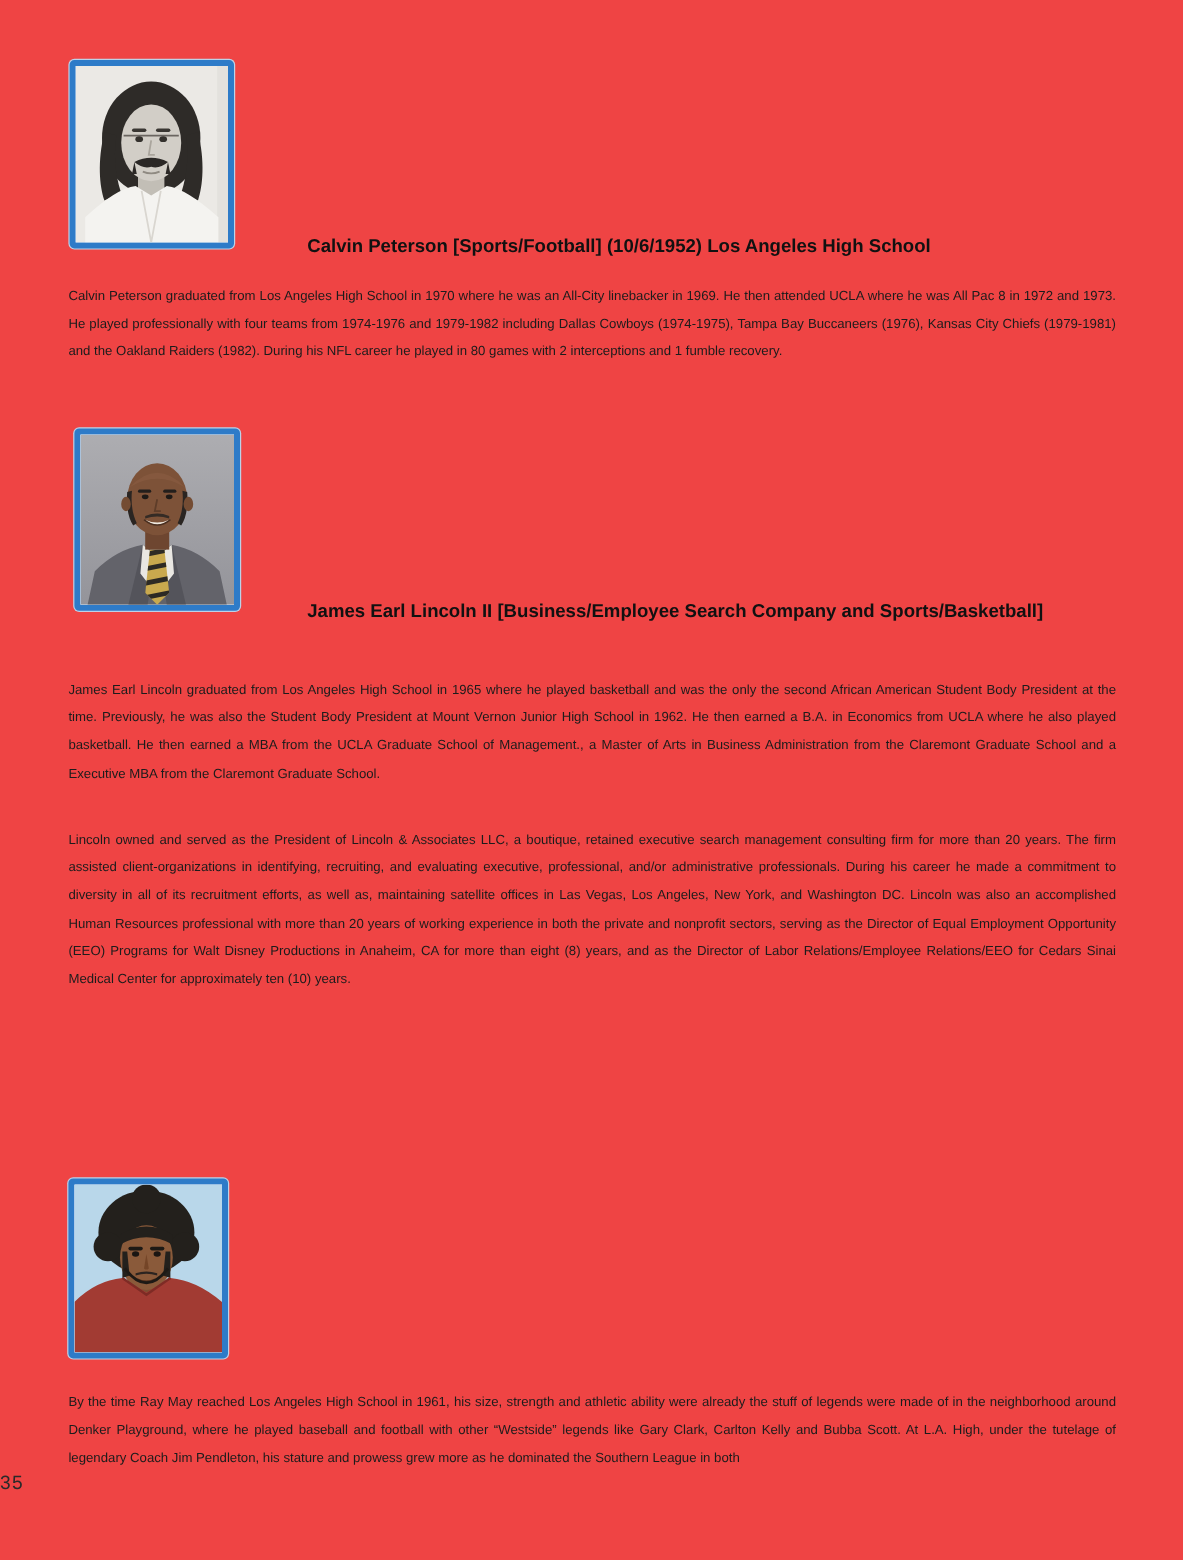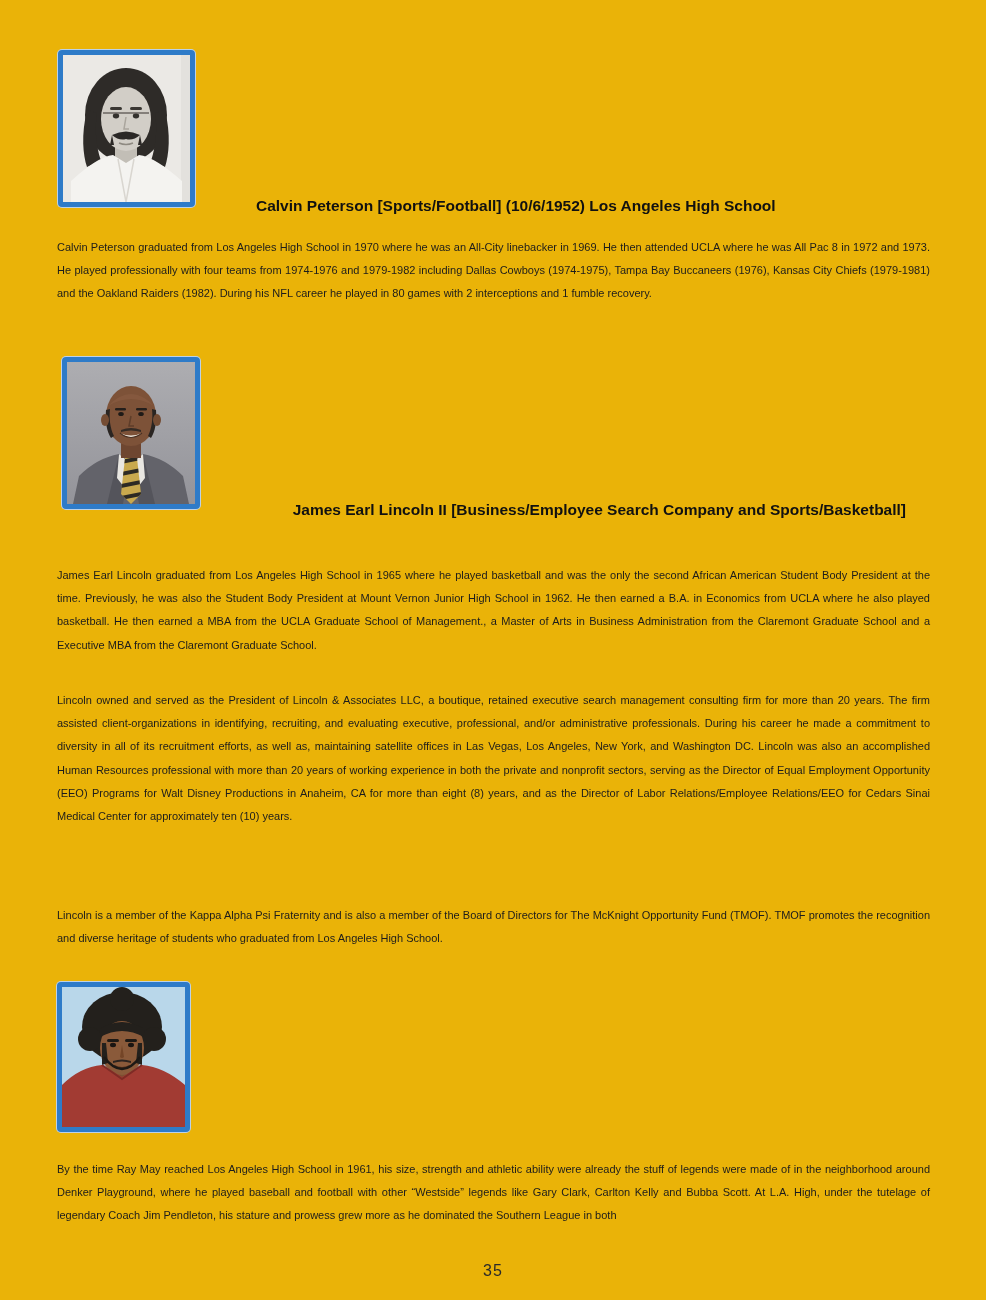--- a/index.html
+++ b/index.html
@@ -1,21 +1,21 @@
 <!DOCTYPE html>
 <html><head>
 <meta charset="utf-8">
 <style>
   * { margin: 0; padding: 0; box-sizing: border-box; }
   html, body { background: #ffffff; }
   .page {
     position: relative;
     width: 986px;
     height: 1300px;
-    background: #eab308;
+    background: #ef4444;
     font-family: "Liberation Sans", sans-serif;
     color: #1c1c1c;
     overflow: hidden;
   }
   .photo-frame {
     position: absolute;
     border: 5px solid #2e7bc8;
     border-radius: 4px;
     background: #ffffff;
     overflow: hidden;
@@ -23,36 +23,36 @@
   }
   .photo-frame svg { display: block; }
   .heading {
     position: absolute;
     font-weight: bold;
     font-size: 15.5px;
     line-height: 23px;
     color: #111111;
     white-space: nowrap;
   }
-  .heading.wrap { white-space: normal; text-align: right; }
+  .heading.wrap { white-space: normal; }
   .para {
     position: absolute;
     left: 57px;
     width: 873px;
     font-size: 11px;
     line-height: 23.2px;
     text-align: justify;
     color: #1c1c1c;
   }
   .page-number {
     position: absolute;
     left: 0;
-    top: 1262px;
+    top: 1228px;
     width: 986px;
-    text-align: center;
+    text-align: left;
     font-size: 16px;
     color: #2a2a2a;
     letter-spacing: 1px;
   }
 </style>
 </head>
 <body>
 
 <div class="page">
 
@@ -140,21 +140,20 @@
 
       <path d="M 54 68 Q 64 64 74 68 L 74 70 Q 64 67 54 70 Z" fill="#342b25"></path>
 
       <path d="M 53 71 Q 64 80 75 71 Q 64 76 53 71 Z" fill="#efe9df"></path>
       <path d="M 53 71 Q 64 80 75 71" fill="none" stroke="#4a2f20" stroke-width="1.2"></path>
     </svg>
   </div>
   <div class="heading wrap" style="left:256px; top:498px; width:650px;">James Earl Lincoln II  [Business/Employee Search Company and Sports/Basketball]</div>
   <div class="para" style="top:564px;">James Earl Lincoln graduated from Los Angeles High School in 1965 where he played basketball and was the only the second African American Student Body President at the time.  Previously, he was also the Student Body President at Mount Vernon Junior High School in 1962.  He then earned a B.A. in Economics from UCLA where he also played basketball.  He then earned a MBA from the UCLA Graduate School of Management., a Master of Arts in Business Administration from the Claremont Graduate School and a Executive MBA from the Claremont Graduate School.</div>
   <div class="para" style="top:689px;">Lincoln owned and served as the President of Lincoln &amp; Associates LLC, a boutique, retained executive search management consulting firm for more than 20 years.  The firm assisted client-organizations in identifying, recruiting, and evaluating executive, professional, and/or administrative professionals.   During his career he made a commitment to diversity in all of its recruitment efforts, as well as, maintaining satellite offices in Las Vegas, Los Angeles, New York, and Washington DC.  Lincoln was also an accomplished Human Resources professional with more than 20 years of working experience in both the private and nonprofit sectors, serving as the Director of Equal Employment Opportunity (EEO) Programs for Walt Disney Productions in Anaheim, CA for more than eight (8) years, and as the Director of Labor Relations/Employee Relations/EEO for Cedars Sinai Medical Center for approximately ten (10) years.</div>
-  <div class="para" style="top:904px;">Lincoln is a member of the Kappa Alpha Psi Fraternity and is also a member of the Board of Directors for The McKnight Opportunity Fund (TMOF).  TMOF promotes the recognition and diverse heritage of students who graduated from Los Angeles High School.</div>
 
   <div class="photo-frame" style="left:57px; top:982px; width:133px; height:150px;">
     <svg width="123" height="140" viewBox="0 0 123 140">
       <rect x="0" y="0" width="123" height="140" fill="#b9d7ea"></rect>
 
       <ellipse cx="60" cy="40" rx="40" ry="35" fill="#23201c"></ellipse>
       <circle cx="28" cy="52" r="12" fill="#23201c"></circle>
       <circle cx="92" cy="52" r="12" fill="#23201c"></circle>
       <circle cx="60" cy="12" r="12" fill="#23201c"></circle>
 

